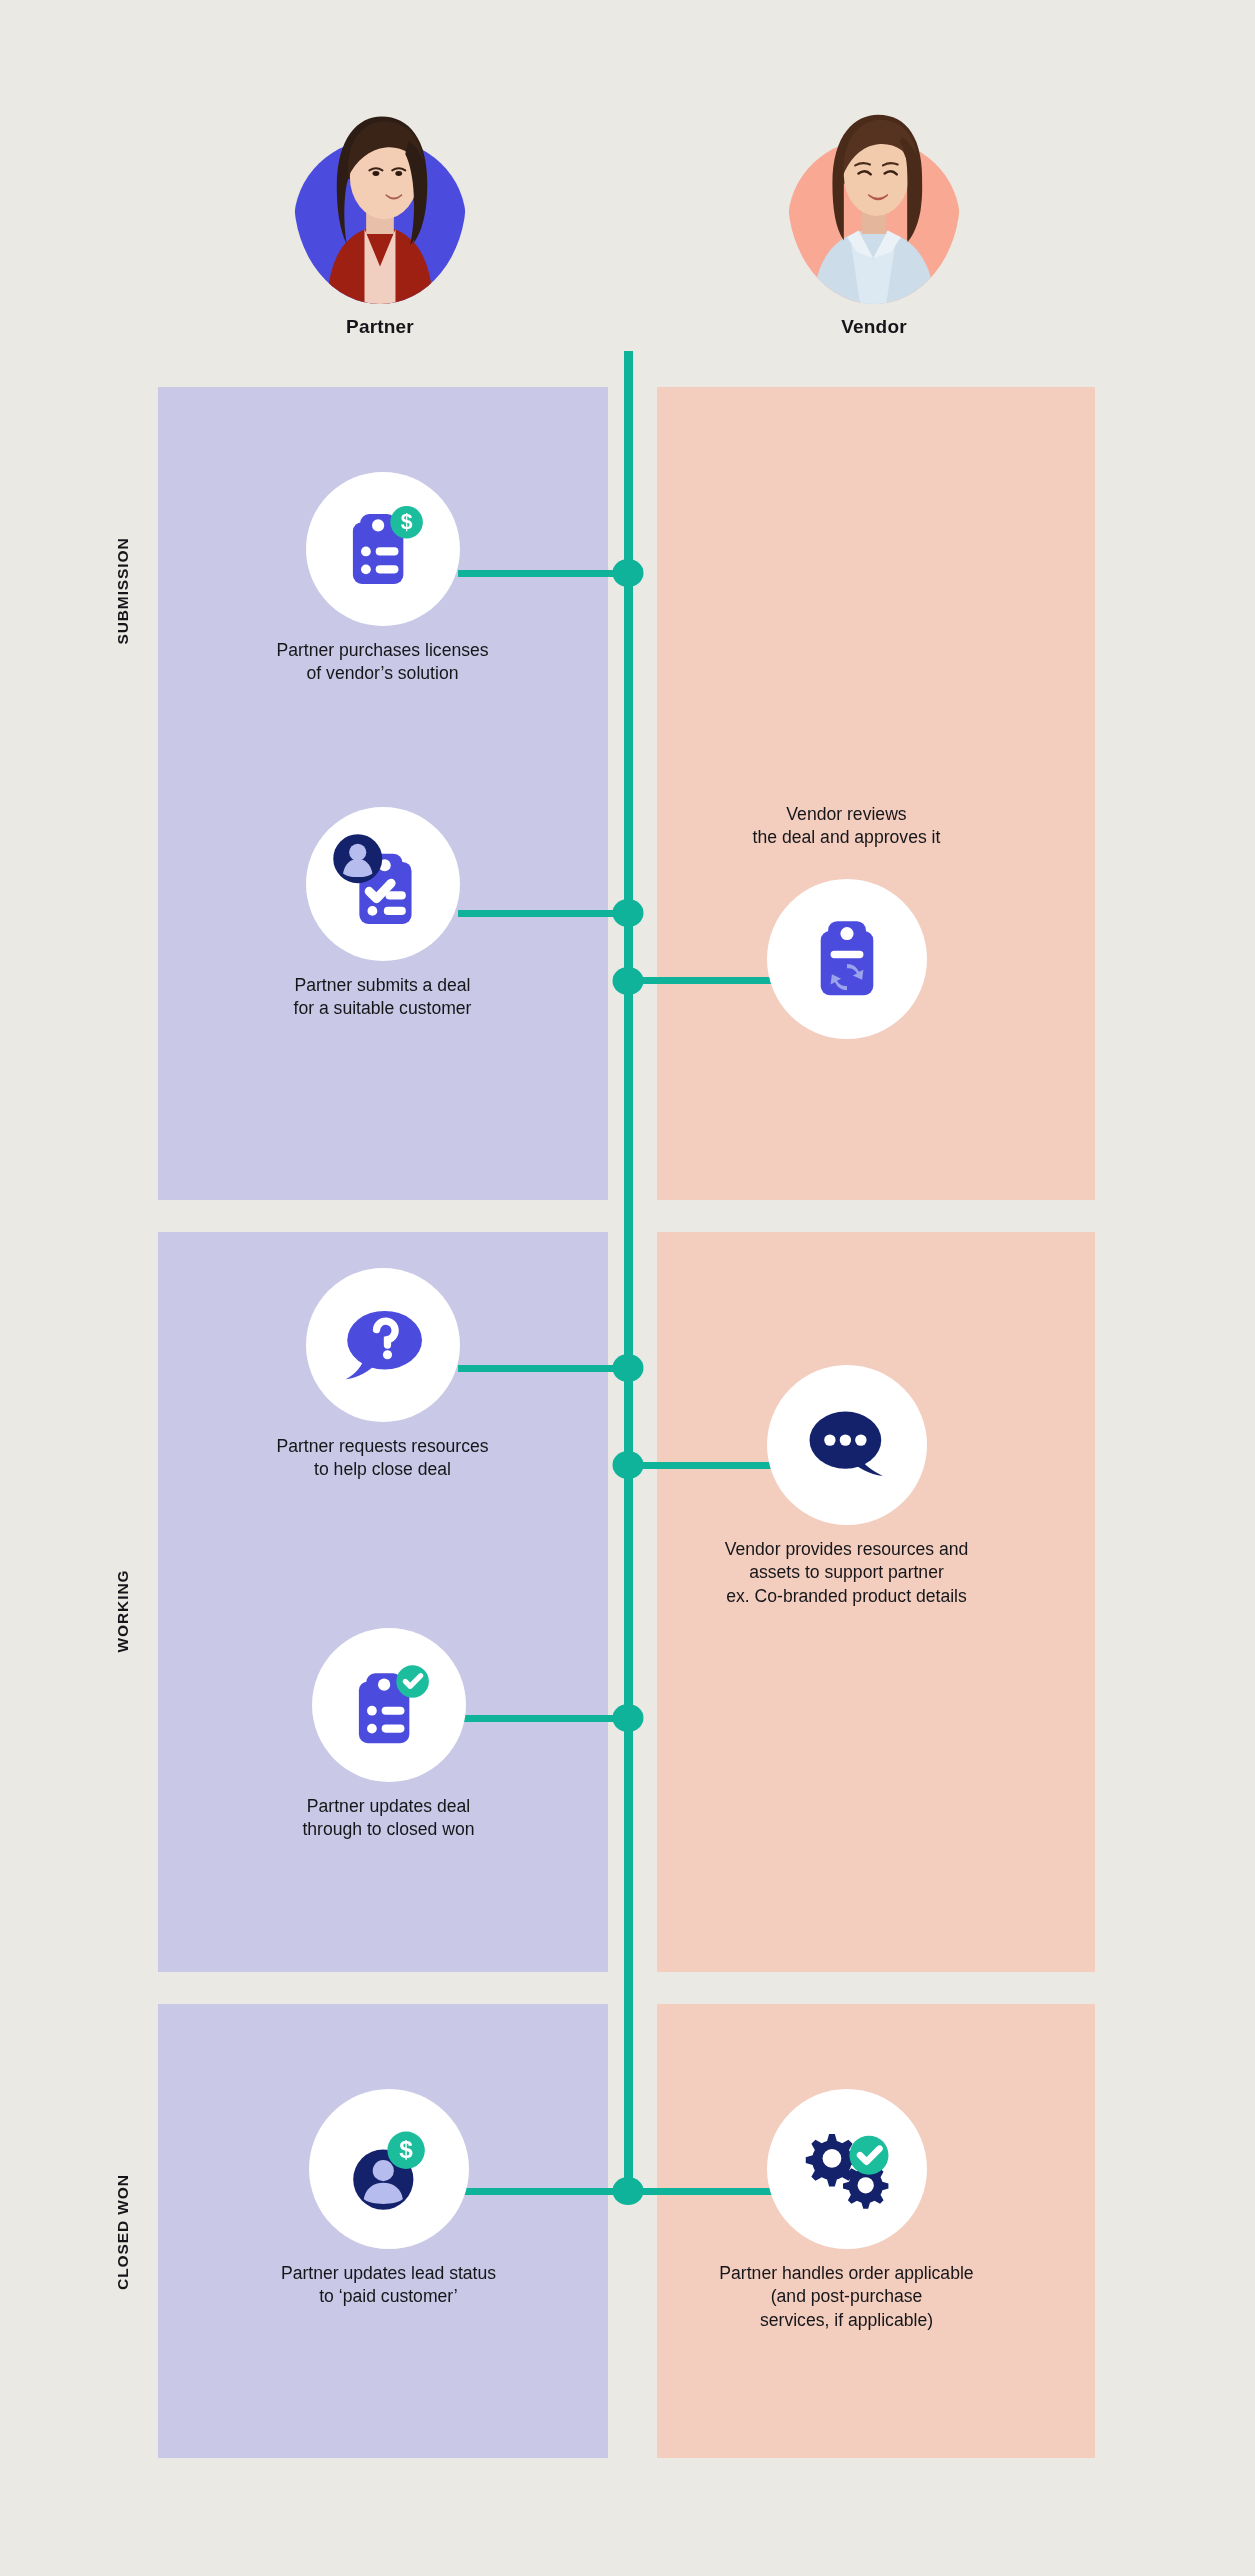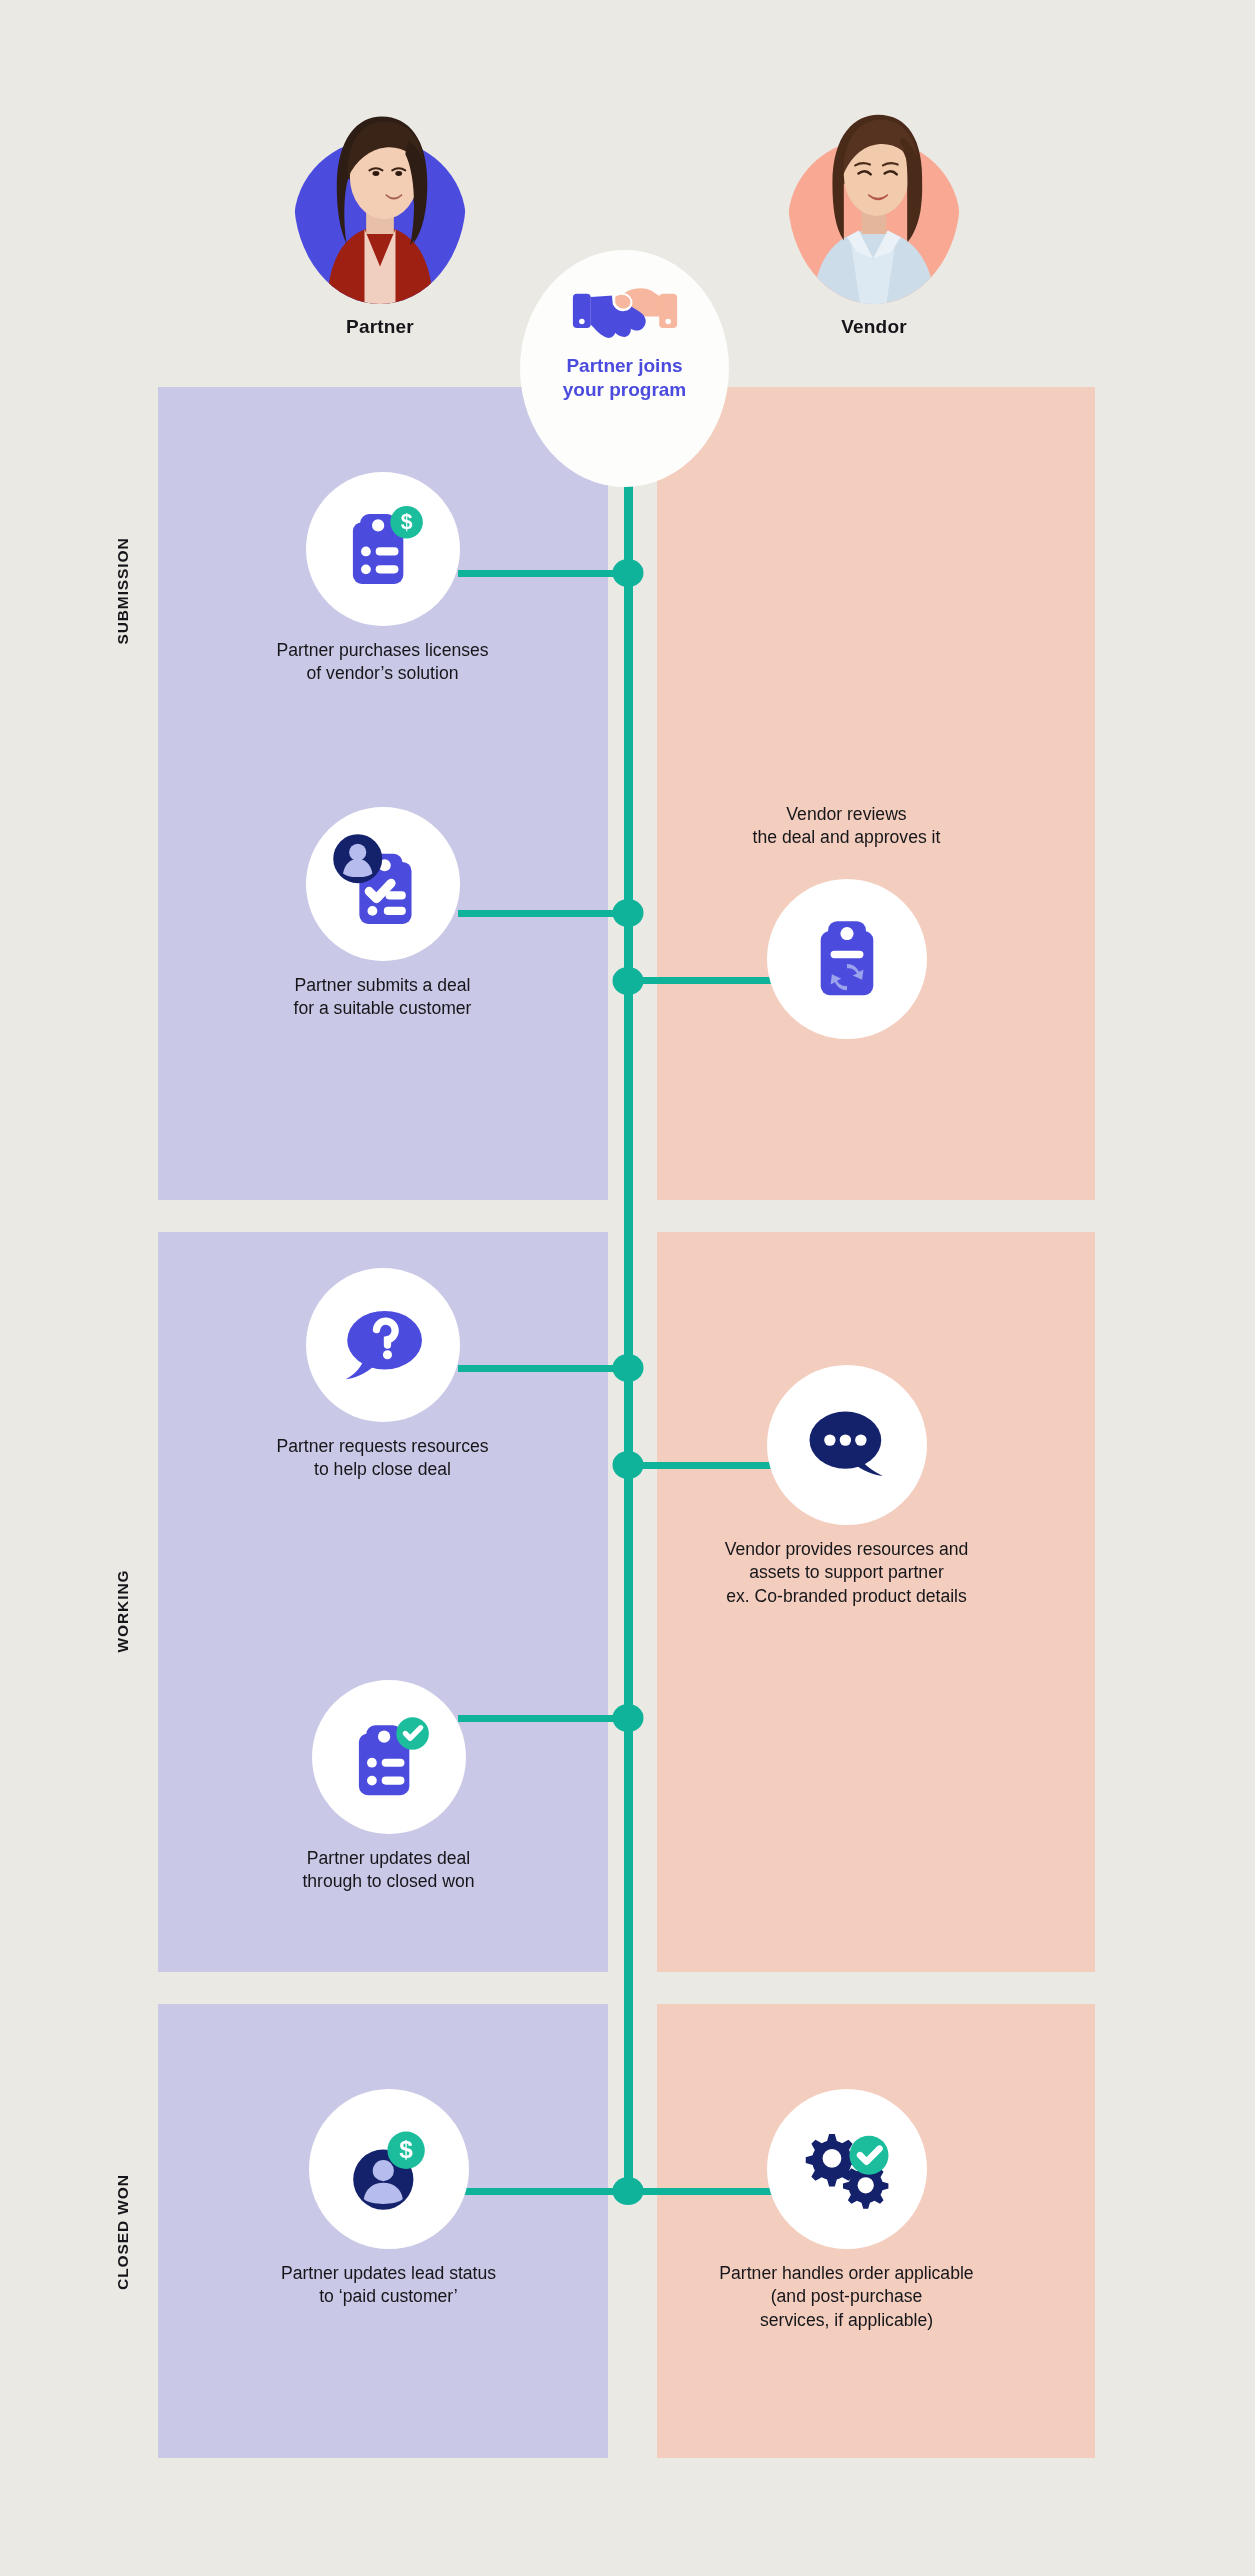--- a/index.html
+++ b/index.html
@@ -222,41 +222,20 @@
         <path d="M118 100 q8 -6 15 1" stroke="#3b2113" stroke-width="3" fill="none" stroke-linecap="round"></path>
         <path d="M86 100 q8 -6 15 1" stroke="#3b2113" stroke-width="3" fill="none" stroke-linecap="round"></path>
         <path d="M116 90 q9 -5 18 -1" stroke="#4a2b19" stroke-width="2.6" fill="none" stroke-linecap="round"></path>
         <path d="M82 90 q9 -5 18 -1" stroke="#4a2b19" stroke-width="2.6" fill="none" stroke-linecap="round"></path>
         <path d="M98 126 q12 12 24 0 q-12 9 -24 0 z" fill="#ffffff" stroke="#b4584a" stroke-width="1.6"></path>
       </svg>
     </div>
     <div class="label">Vendor</div>
   </div>
 
-  <div id="hero">
-    <div class="hero-icon">
-      <svg width="108" height="57" viewBox="0 0 132 70" style="margin:0 auto;">
-
-        <rect x="2" y="12" width="22" height="42" rx="5" fill="#4b4bdd"></rect>
-        <circle cx="13" cy="46" r="3.4" fill="#ffffff"></circle>
-
-        <rect x="108" y="12" width="22" height="42" rx="5" fill="#f7b79e"></rect>
-        <circle cx="119" cy="46" r="3.4" fill="#ffffff"></circle>
-
-        <path d="M60 16 C68 6 86 2 98 8 L110 16 L110 40 L86 40 L70 30 Z" fill="#f7b79e"></path>
-
-        <path d="M24 16 L52 14 L84 34 C92 39 94 48 88 54 C84 58 78 58 73 55 C74 60 70 65 65 65 C61 65 57 63 54 60 C53 64 49 67 44 66 C40 65 33 60 28 54 L24 50 Z" fill="#4b4bdd"></path>
-
-        <path d="M50 14 C58 8 70 10 74 18 C77 24 74 31 67 33 C60 35 54 31 51 25 Z" fill="#ffffff"></path>
-        <path d="M54 16 C60 11 69 13 72 19 C74 24 71 29 66 30 C61 31 56 28 54 23 Z" fill="#f7b79e"></path>
-      </svg>
-    </div>
-    <div class="hero-text">Partner joins
-your program</div>
-  </div>
 
   <div class="step" style="left:216px; top:472px; width:333px;">
     <div class="bubble">
       <span class="icon-center">
         <svg width="96" height="96" viewBox="0 0 118 118">
           <rect x="22" y="26" width="62" height="76" rx="11" fill="#4b4bdd"></rect>
           <path d="M42 16 h22 a11 11 0 0 1 11 11 v6 h-44 v-6 a11 11 0 0 1 11 -11 z" fill="#4b4bdd"></path>
           <circle cx="53" cy="30" r="7.5" fill="#ffffff"></circle>
           <circle cx="38" cy="62" r="6" fill="#ffffff"></circle>
           <rect x="50" y="57" width="28" height="10" rx="5" fill="#ffffff"></rect>
@@ -339,21 +318,21 @@
           <path d="M30 62 C26 74 18 84 6 90 C22 88 36 80 44 70 Z" fill="#4b4bdd"></path>
           <path d="M44 29 a11.5 11.5 0 1 1 13.5 12.5 v6.5" stroke="#ffffff" stroke-width="9" fill="none" stroke-linecap="round"></path>
           <circle cx="57.5" cy="60" r="5.6" fill="#ffffff"></circle>
         </svg>
       </span>
     </div>
     <div class="caption">Partner requests resources
 to help close deal</div>
   </div>
 
-  <div class="step" style="left:222px; top:1680px; width:333px;">
+  <div class="step" style="left:222px; top:1628px; width:333px;">
     <div class="bubble">
       <span class="icon-center">
         <svg width="96" height="96" viewBox="0 0 118 118">
           <rect x="22" y="30" width="62" height="76" rx="11" fill="#4b4bdd"></rect>
           <path d="M42 20 h22 a11 11 0 0 1 11 11 v6 h-44 v-6 a11 11 0 0 1 11 -11 z" fill="#4b4bdd"></path>
           <circle cx="53" cy="34" r="7.5" fill="#ffffff"></circle>
           <circle cx="38" cy="66" r="6" fill="#ffffff"></circle>
           <rect x="50" y="61" width="28" height="10" rx="5" fill="#ffffff"></rect>
           <circle cx="38" cy="88" r="6" fill="#ffffff"></circle>
           <rect x="50" y="83" width="28" height="10" rx="5" fill="#ffffff"></rect>

